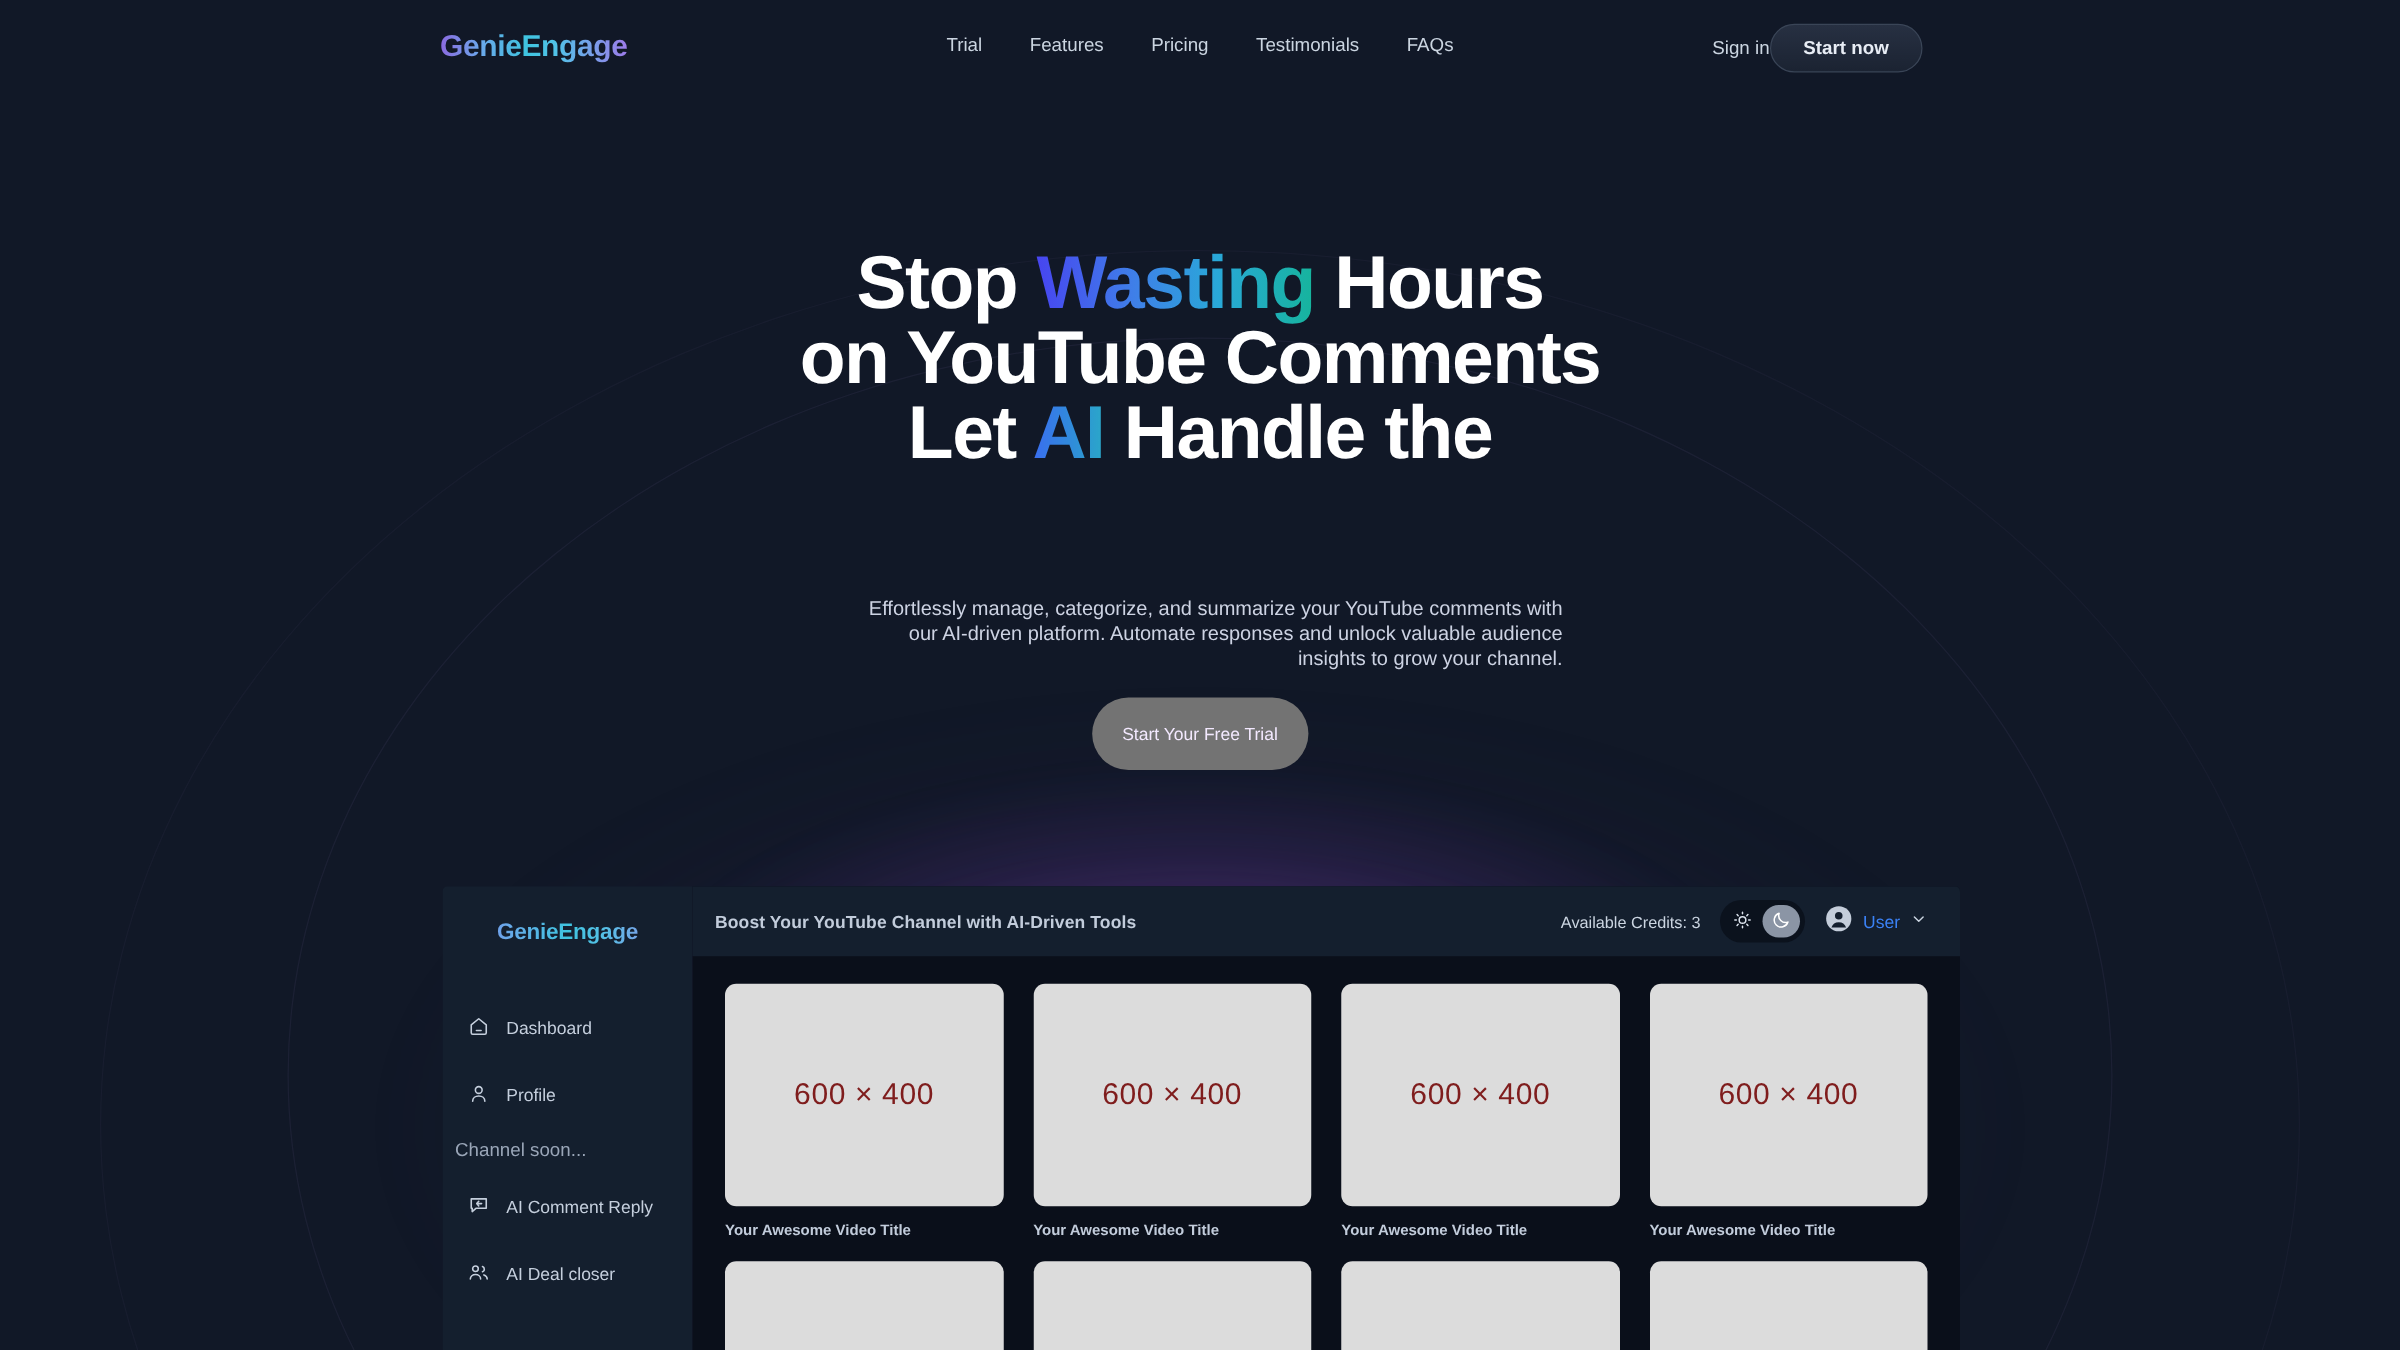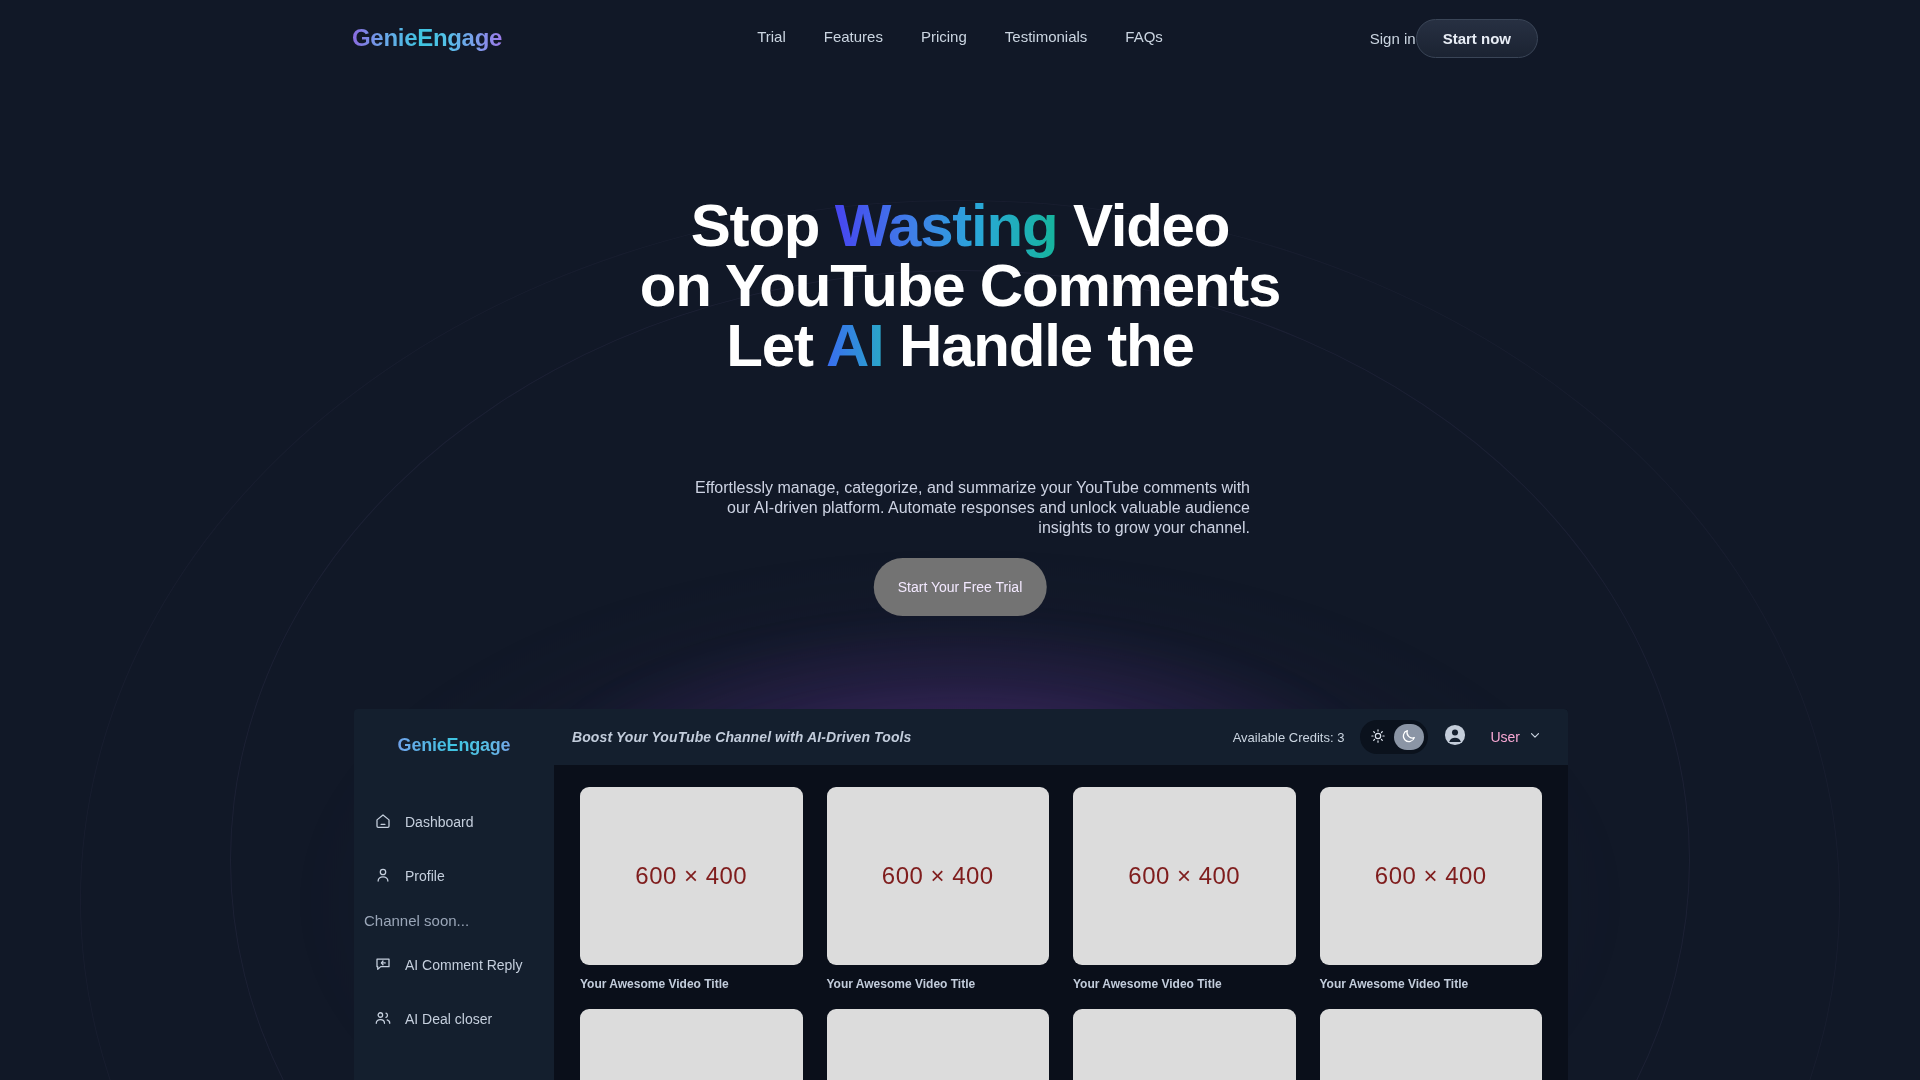--- a/index.html
+++ b/index.html
@@ -166,41 +166,41 @@
     flex:1; background:#0a0f1a;
     display:flex; flex-direction:column;
   }
   .dash-topbar {
     height:56px; flex:0 0 56px;
     background:#141f2e;
     display:flex; align-items:center;
     padding:0 26px 0 18px;
   }
   .dash-topbar-title {
-    font-size:14px; font-weight:700; font-style:italic;
+    font-size:14px; font-weight:700; 
     color:#c2ccdb; letter-spacing:0.1px;
   }
   .dash-topbar-right {
     margin-left:auto; display:flex; align-items:center; gap:16px;
   }
   .credits { font-size:13px; color:#cbd5e1; white-space:nowrap; }
   .theme-toggle {
     display:flex; align-items:center; gap:2px;
     background:#0b121d; border-radius:999px;
     padding:4px; height:34px;
   }
   .theme-btn {
     width:28px; height:26px; border-radius:999px;
     display:flex; align-items:center; justify-content:center;
     cursor:pointer; background:transparent;
     border:none;
   }
   .theme-btn.active { background:#8b95a5; width:30px; }
   .user-chip { display:flex; align-items:center; gap:8px; cursor:pointer; }
-  .user-name { font-size:14px; color:#f9a8d4;margin-left:16px; }
+  .user-name { font-size:14px; color:#3b82f6; }
 
   .cards-area { flex:1; padding:22px 26px 0 26px; overflow:hidden; }
   .cards-row {
     display:grid; grid-template-columns:repeat(4,1fr);
     gap:24px; margin-bottom:18px;
   }
   .vcard { display:flex; flex-direction:column; }
   .vthumb {
     height:178px; border-radius:9px;
     background:#dcdcdc;
@@ -237,21 +237,21 @@
     </nav>
 
     <div class="nav-right">
       <span class="signin">Sign in</span>
       <button class="start-now">Start now</button>
     </div>
   </div>
 
   <div class="hero">
     <h1 class="hero-title">
-      <span>Stop </span><span class="g-wasting">Wasting</span><span> Video</span><br>
+      <span>Stop </span><span class="g-wasting">Wasting</span><span> Hours</span><br>
       <span>on YouTube Comments</span><br>
       <span>Let </span><span class="g-ai">AI</span><span> Handle the</span><br>
     </h1>
 
     <p class="hero-sub">Effortlessly manage, categorize, and summarize your YouTube comments with our AI-driven platform. Automate responses and unlock valuable audience insights to grow your channel.</p>
 
     <div class="hero-cta-wrap">
       <button class="hero-cta">Start Your Free Trial</button>
     </div>
   </div>

